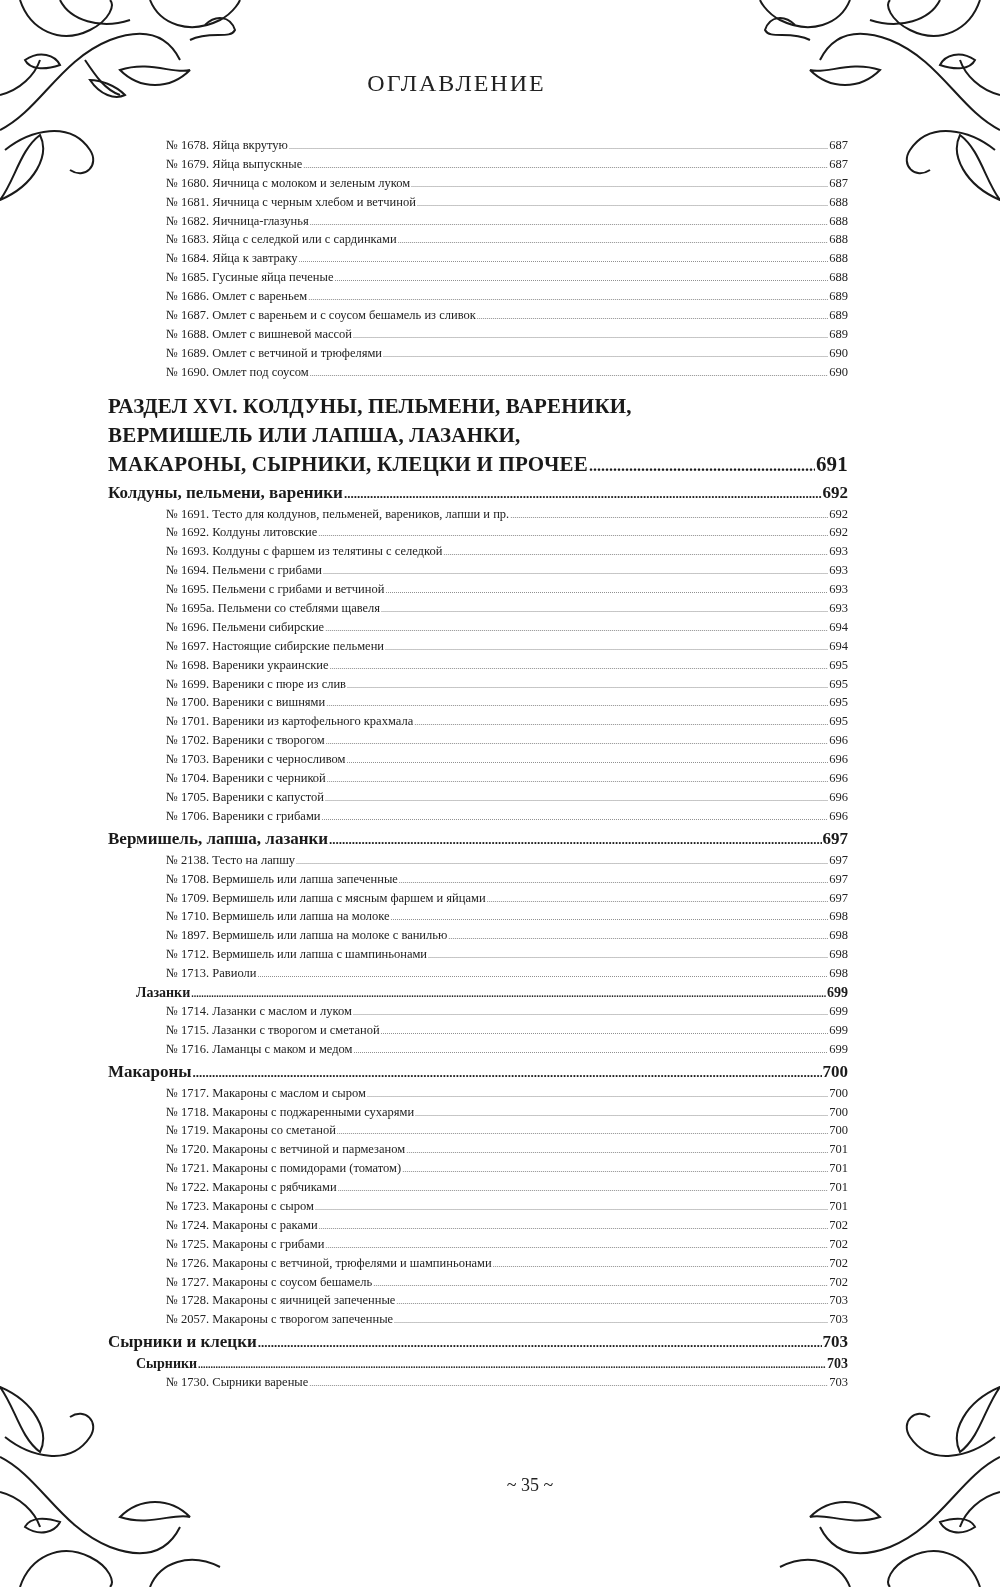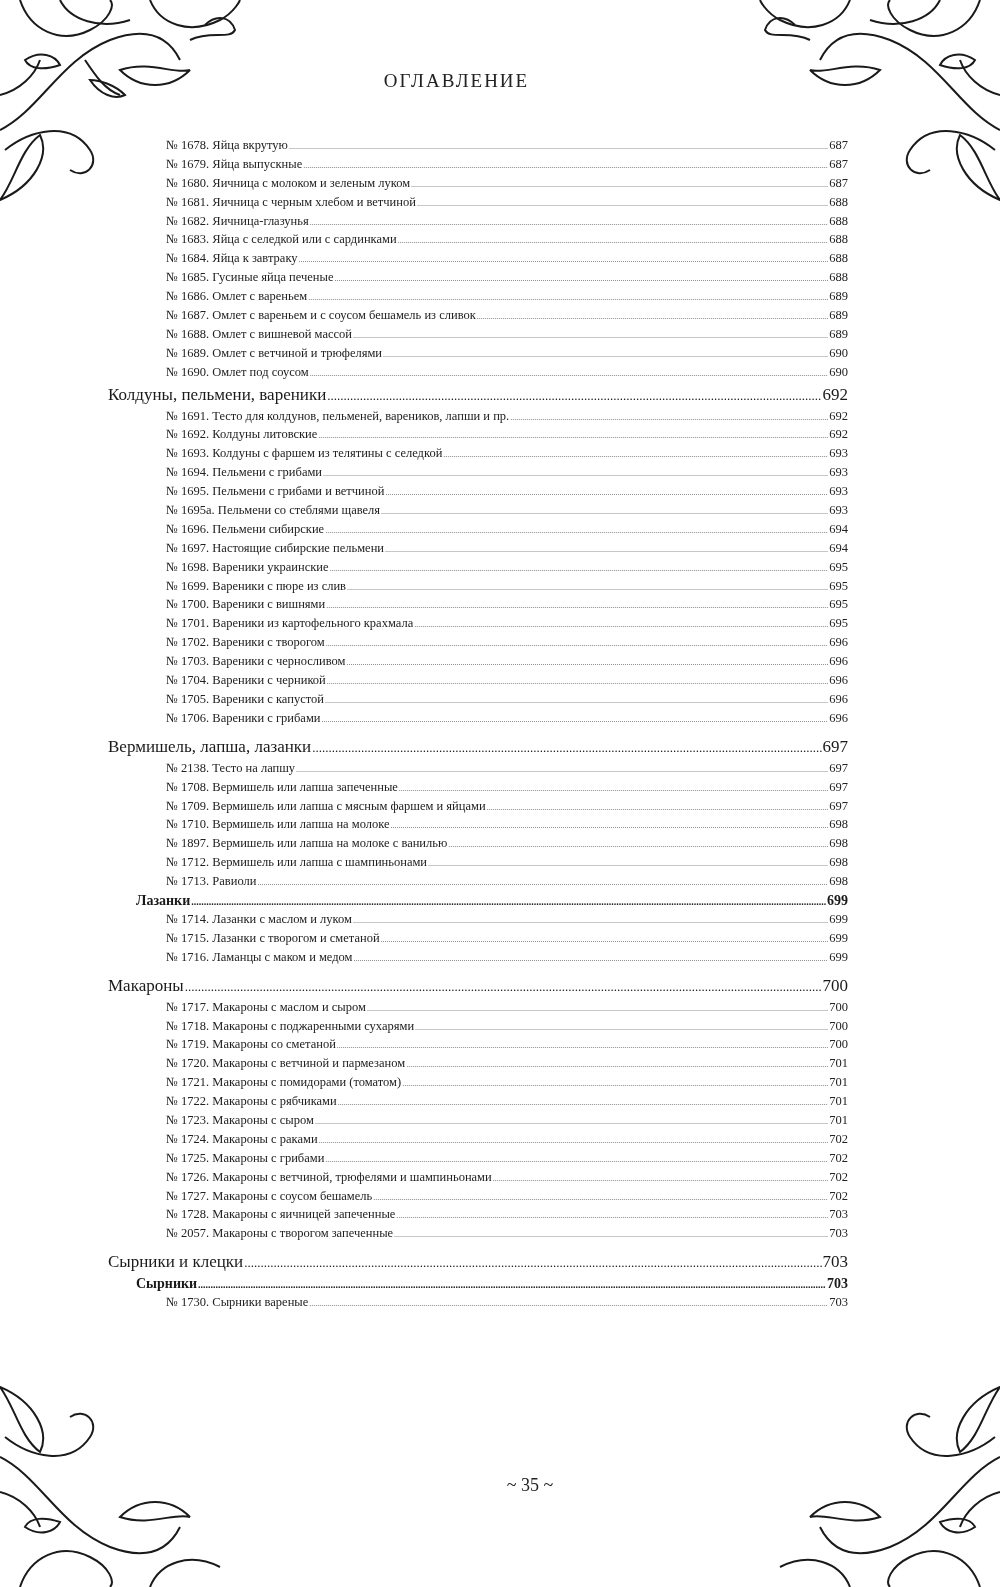--- a/index.html
+++ b/index.html
@@ -5,35 +5,35 @@
   html, body { margin: 0; padding: 0; background: #ffffff; }
   body { width: 1000px; height: 1587px; position: relative; overflow: hidden;
          font-family: "Liberation Serif", "DejaVu Serif", serif; color: #1a1a1a; }
   .ornament { position: absolute; width: 260px; height: 240px; }
   .ornament svg { width: 100%; height: 100%; }
   .orn-tl { left: 0; top: 0; }
   .orn-tr { right: 0; top: 0; transform: scaleX(-1); }
   .orn-bl { left: 0; bottom: 0; transform: scaleY(-1); }
   .orn-br { right: 0; bottom: 0; transform: scale(-1,-1); }
   .running-head { position: absolute; top: 70px; left: 0; width: 913px; text-align: center;
-                  font-size: 19px; letter-spacing: 2px; color: #222; }
+                  font-size: 24px; letter-spacing: 2px; color: #222; }
   .toc { position: absolute; left: 108px; top: 136px; width: 740px; }
   .row { display: flex; align-items: baseline; white-space: nowrap; }
   .row .label { flex: 0 0 auto; }
   .row .dots { flex: 1 1 auto; overflow: hidden; margin: 0 1px; }
   .row .dots::after { content: ".............................................................................................................................................................................................................................................................................................................................................................................................................................................................................................................................................."; letter-spacing: 0px; }
   .row .page { flex: 0 0 auto; }
   .entry { font-size: 12.5px; height: 18.9px; line-height: 18.9px; padding-left: 58px; color: #222; }
   .entry .dots { font-size: 8px; color: #444; }
   .part { font-size: 21px; font-weight: bold; line-height: 29px; letter-spacing: 0.2px; }
   .part-lines { margin-top: 10px; }
   .part .dots { font-size: 16px; }
-  .section { font-size: 17px; font-weight: normal; height: 25px; line-height: 25px; }
+  .section { font-size: 17px; font-weight: bold; height: 25px; line-height: 25px; }
   .section .dots { font-size: 13px; }
-  .sec-gap { margin-top: 6px; }
+  .sec-gap { }
   .subsection { font-size: 14px; font-weight: bold; height: 19px; line-height: 19px; padding-left: 28px; }
   .subsection .dots { font-size: 10px; }
   .folio { position: absolute; top: 1475px; left: 0; width: 1000px; text-align: center; font-size: 18px; color: #222; padding-left: 30px; }
 </style>
 </head>
 <body>
 
 <div class="ornament orn-tl">
   <svg viewBox="0 0 260 240" fill="none" stroke="#1a1a1a" stroke-width="2">
     <path d="M0,130 C40,110 60,60 110,40 C150,25 170,40 180,60"></path>
@@ -154,20 +154,29 @@
         <span class="dots"></span>
         <span class="page">690</span>
       </div>
     <div class="row entry">
         <span class="label">№ 1690. Омлет под соусом</span>
         <span class="dots"></span>
         <span class="page">690</span>
       </div>
   </div>
 
+  <div class="part part-lines">
+    <div>РАЗДЕЛ XVI. КОЛДУНЫ, ПЕЛЬМЕНИ, ВАРЕНИКИ,</div>
+    <div>ВЕРМИШЕЛЬ ИЛИ ЛАПША, ЛАЗАНКИ,</div>
+    <div class="row">
+      <span class="label">МАКАРОНЫ, СЫРНИКИ, КЛЕЦКИ И ПРОЧЕЕ</span>
+        <span class="dots"></span>
+        <span class="page">691</span>
+    </div>
+  </div>
 
   <div class="row section">
       <span class="label">Колдуны, пельмени, вареники</span>
       <span class="dots"></span>
       <span class="page">692</span>
     </div>
   <div class="row entry">
       <span class="label">№ 1691. Тесто для колдунов, пельменей, вареников, лапши и пр.</span>
       <span class="dots"></span>
       <span class="page">692</span>

